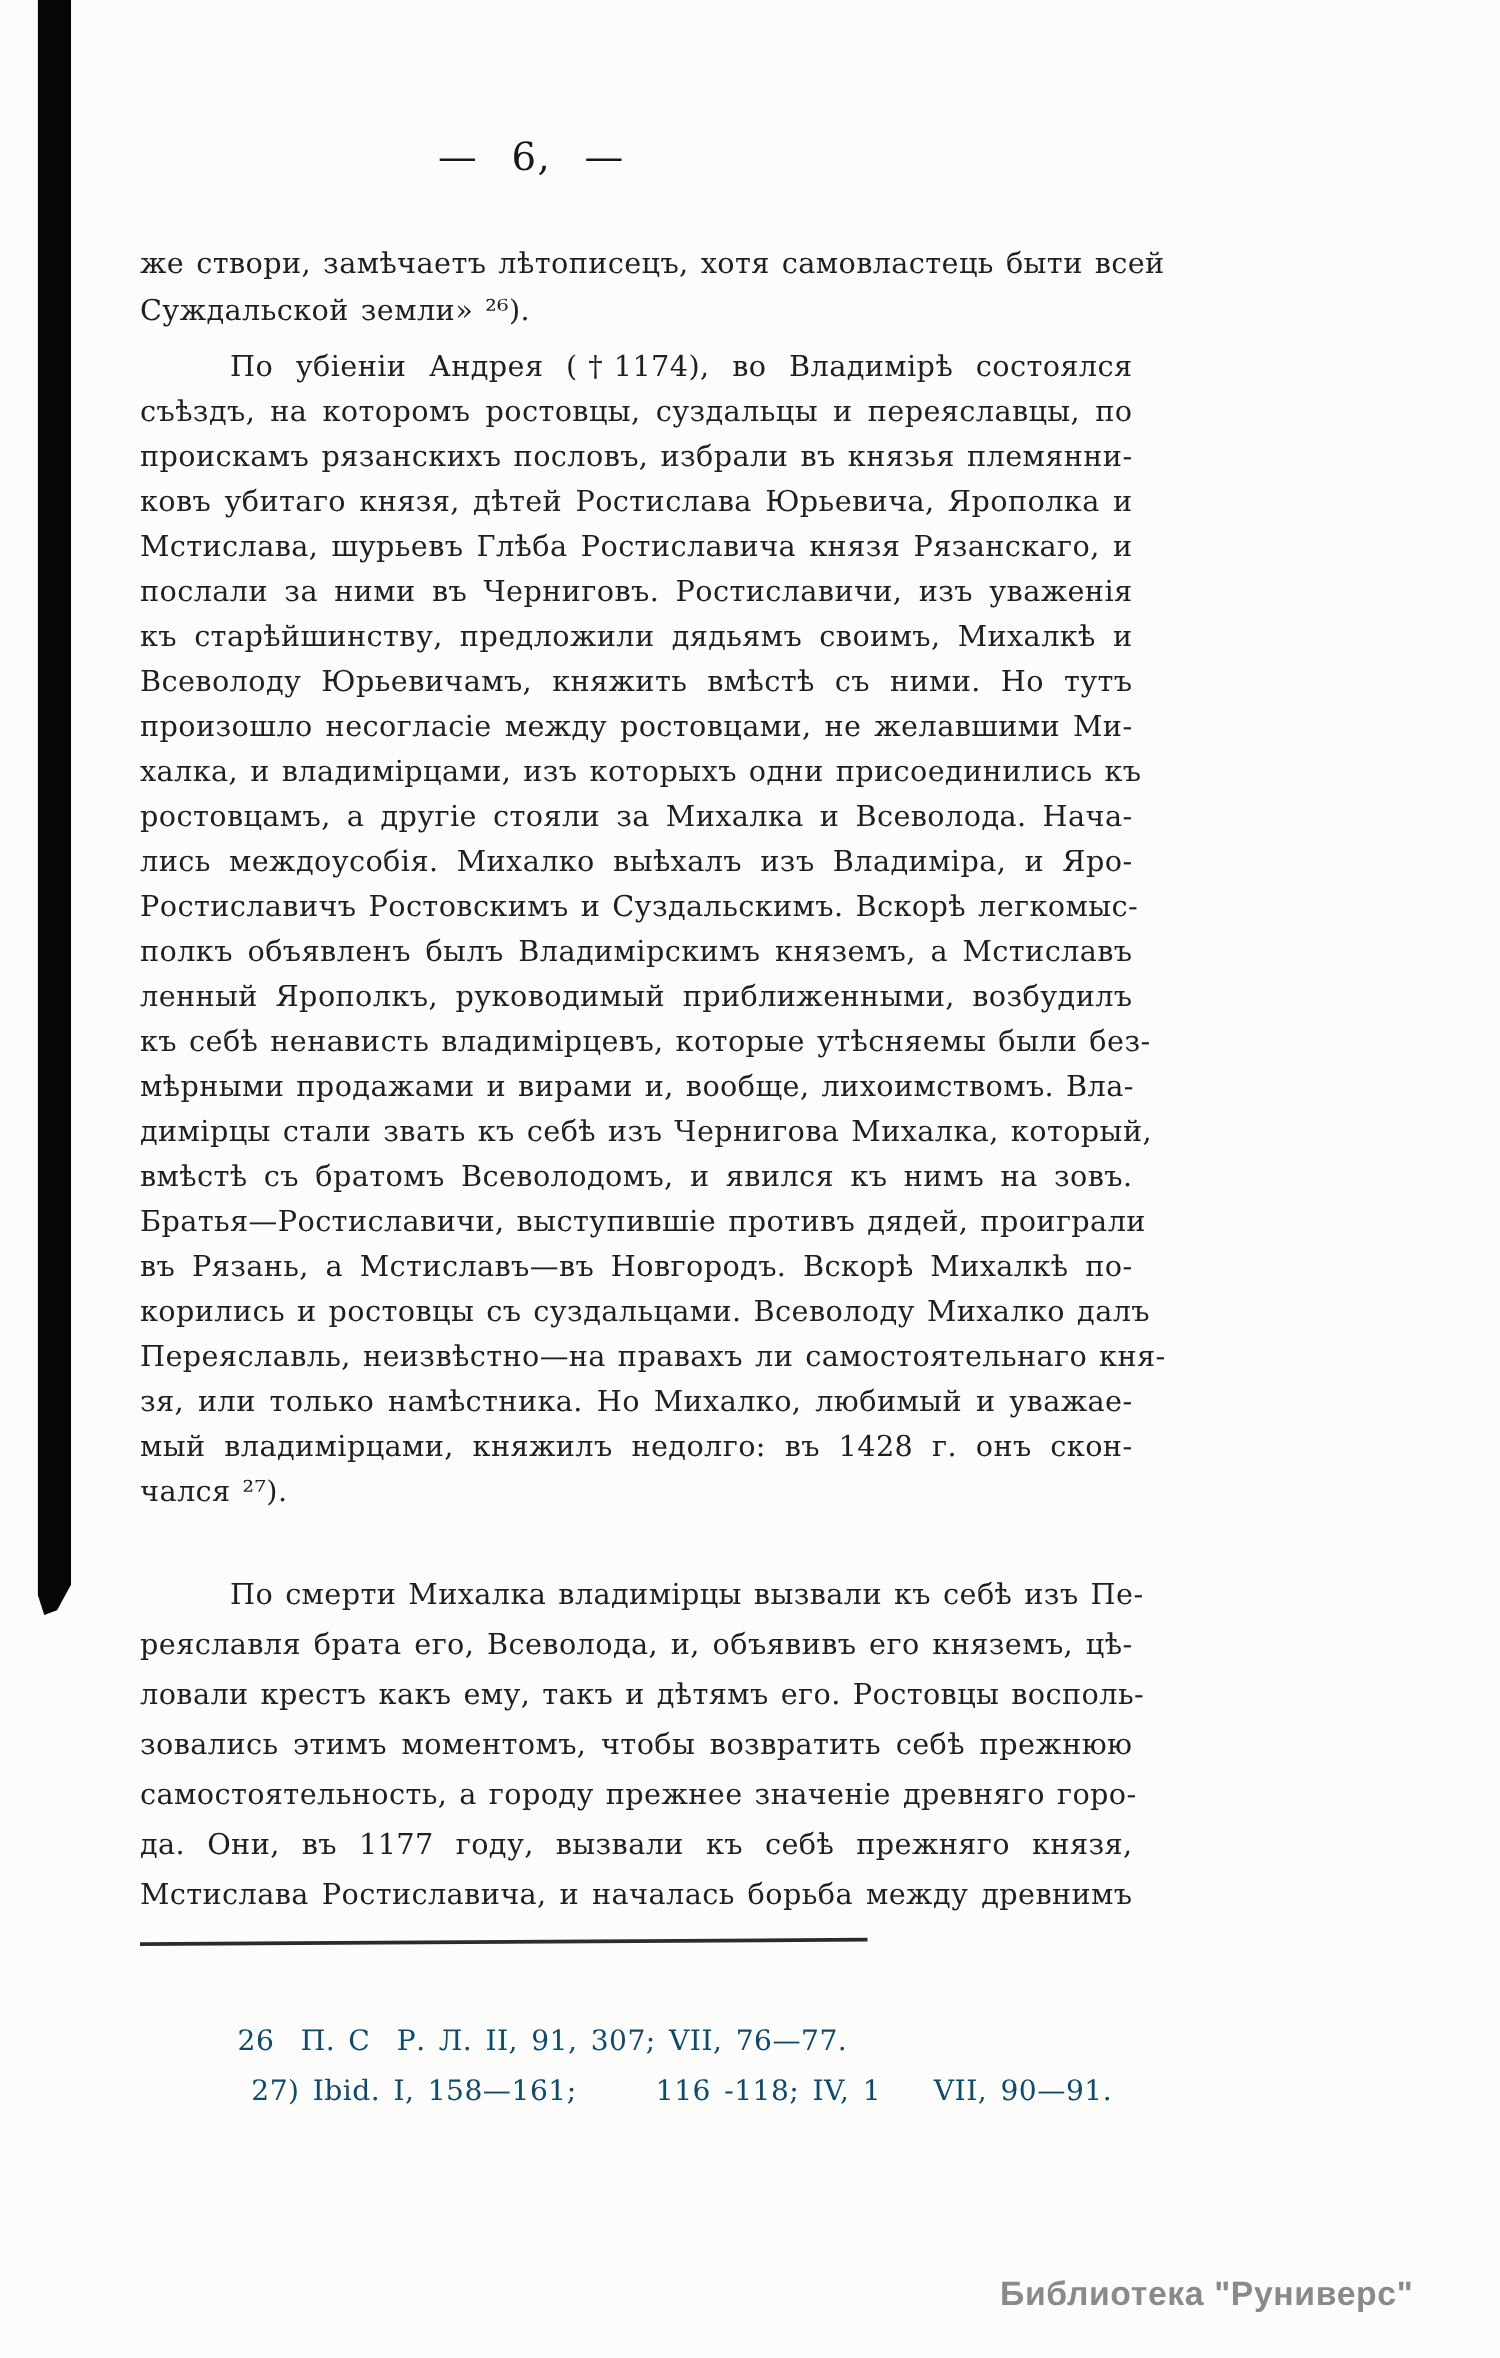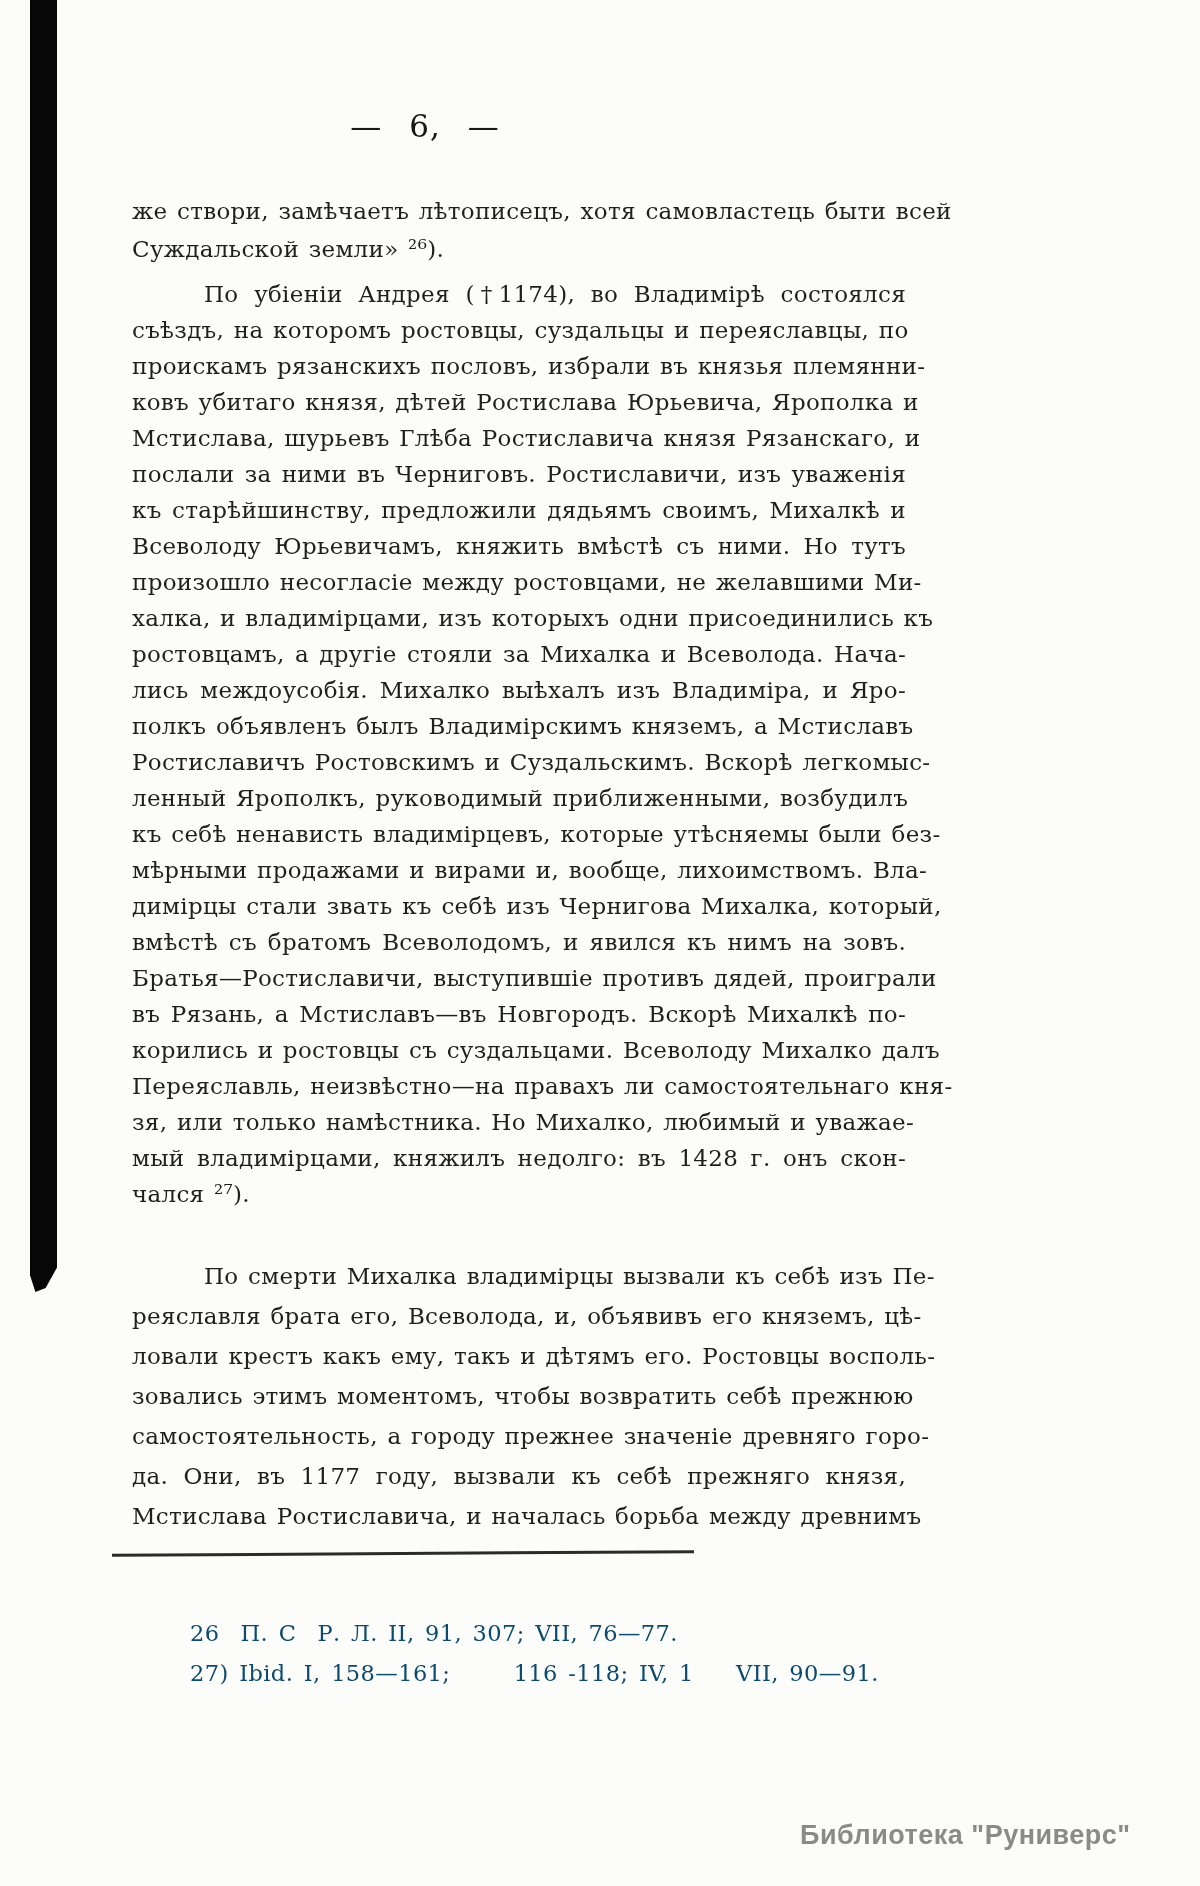--- a/index.html
+++ b/index.html
@@ -49,21 +49,20 @@
   .para-3 { top: 1256px; }
 
   .line {
     font-size: 23px;
     letter-spacing: 0.3px;
     word-spacing: 2px;
     text-align: justify;
     text-align-last: justify;
     white-space: nowrap;
     overflow: visible;
-    margin-left: 20px;
   }
   .para-1 .line { height: 38px; line-height: 38px; }
   .para-2 .line { height: 36px; line-height: 36px; }
   .para-3 .line { height: 40px; line-height: 40px; }
 
   .line.last {
     text-align: center;
     text-align-last: left;
   }
   .line.indent { text-indent: 72px; }
@@ -82,21 +81,21 @@
     position: absolute;
     left: 190px;
     width: 760px;
     font-size: 22.5px;
     letter-spacing: 0.4px;
     word-spacing: 3px;
     white-space: pre-wrap;
     color: #0c4a6e;
   }
   .footnote-1 { top: 1620px; }
-  .footnote-2 { top: 1660px; }
+  .footnote-2 { top: 1660px; margin-left: 11px; }
 
   .watermark {
     position: absolute;
     top: 1820px;
     left: 800px;
     font-family: "Liberation Sans", sans-serif;
     font-weight: bold;
     font-size: 27px;
     letter-spacing: 0.5px;
     color: #8a8a8a;
@@ -119,22 +118,22 @@
     <div class="line">проискамъ рязанскихъ пословъ, избрали въ князья племянни-</div>
     <div class="line">ковъ убитаго князя, дѣтей Ростислава Юрьевича, Ярополка и</div>
     <div class="line">Мстислава, шурьевъ Глѣба Ростиславича князя Рязанскаго, и</div>
     <div class="line">послали за ними въ Черниговъ. Ростиславичи, изъ уваженія</div>
     <div class="line">къ старѣйшинству, предложили дядьямъ своимъ, Михалкѣ и</div>
     <div class="line">Всеволоду Юрьевичамъ, княжить вмѣстѣ съ ними. Но тутъ</div>
     <div class="line">произошло несогласіе между ростовцами, не желавшими Ми-</div>
     <div class="line">халка, и владимірцами, изъ которыхъ одни присоединились къ</div>
     <div class="line">ростовцамъ, а другіе стояли за Михалка и Всеволода. Нача-</div>
     <div class="line">лись междоусобія. Михалко выѣхалъ изъ Владиміра, и Яро-</div>
+    <div class="line">Ростиславичъ Ростовскимъ и Суздальскимъ. Вскорѣ легкомыс-</div>
     <div class="line">полкъ объявленъ былъ Владимірскимъ княземъ, а Мстиславъ</div>
-    <div class="line">Ростиславичъ Ростовскимъ и Суздальскимъ. Вскорѣ легкомыс-</div>
     <div class="line">ленный Ярополкъ, руководимый приближенными, возбудилъ</div>
     <div class="line">къ себѣ ненависть владимірцевъ, которые утѣсняемы были без-</div>
     <div class="line">мѣрными продажами и вирами и, вообще, лихоимствомъ. Вла-</div>
     <div class="line">димірцы стали звать къ себѣ изъ Чернигова Михалка, который,</div>
     <div class="line">вмѣстѣ съ братомъ Всеволодомъ, и явился къ нимъ на зовъ.</div>
     <div class="line">Братья—Ростиславичи, выступившіе противъ дядей, проиграли</div>
     <div class="line">въ Рязань, а Мстиславъ—въ Новгородъ. Вскорѣ Михалкѣ по-</div>
     <div class="line">корились и ростовцы съ суздальцами. Всеволоду Михалко далъ</div>
     <div class="line">Переяславль, неизвѣстно—на правахъ ли самостоятельнаго кня-</div>
     <div class="line">зя, или только намѣстника. Но Михалко, любимый и уважае-</div>

